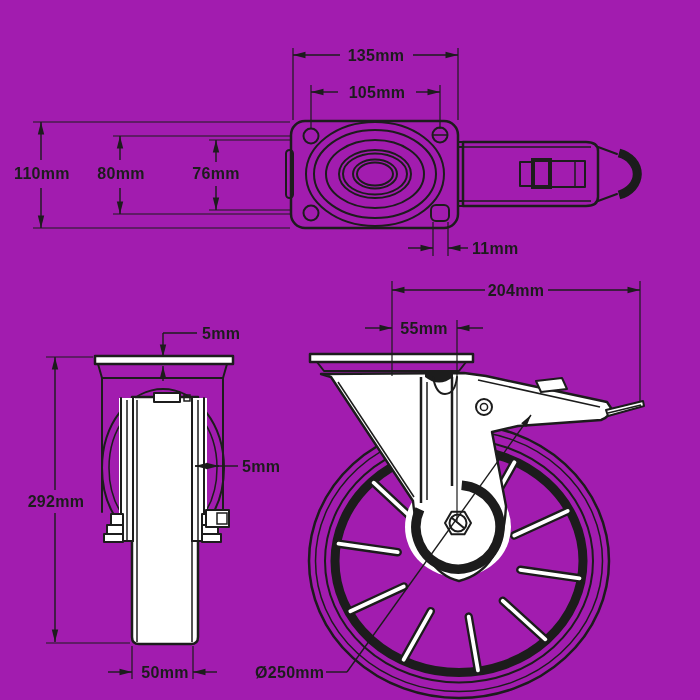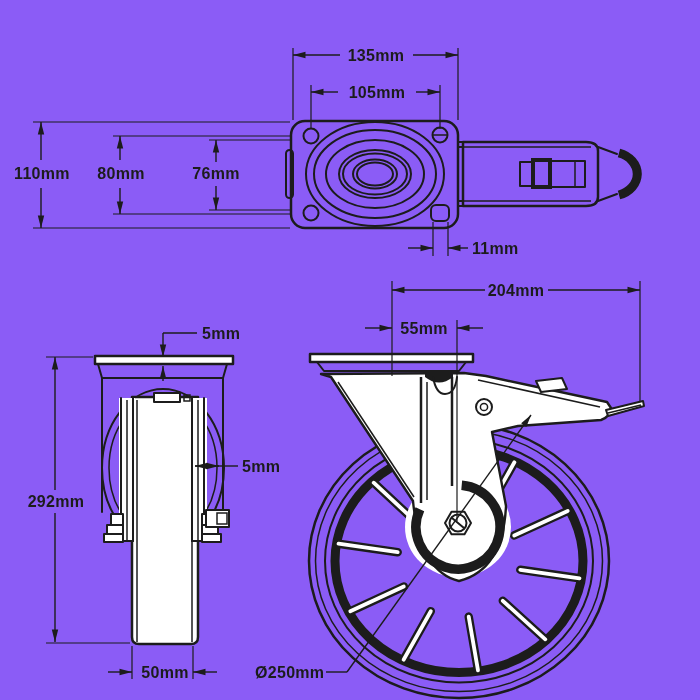--- a/index.html
+++ b/index.html
@@ -1,16 +1,16 @@
 <!DOCTYPE html>
 <html><head>
 <meta charset="utf-8">
 <style>
   html,body{margin:0;padding:0;background:#ffffff;}
-  .canvas{position:relative;width:700px;height:700px;background:#8b5cf6;overflow:hidden;
+  .canvas{position:relative;width:700px;height:700px;background:#a21caf;overflow:hidden;
           font-family:"Liberation Sans", sans-serif;text-decoration:underline;}
   svg{display:block}
   .ln{fill:none;stroke:#1c1c1c;stroke-width:2;stroke-linejoin:round;stroke-linecap:round;}
   .ln25{fill:none;stroke:#1c1c1c;stroke-width:2.5;stroke-linejoin:round;}
   .ln15{fill:none;stroke:#1c1c1c;stroke-width:1.5;}
   .thick{fill:none;stroke:#1c1c1c;stroke-width:4;}
   .fillwhite{fill:#ffffff;}
   .solid{fill:#1c1c1c;stroke:none;}
   .dim{stroke:#1c1c1c;stroke-width:1.4;fill:none;}
   .ext{stroke:#1c1c1c;stroke-width:1.2;fill:none;}

